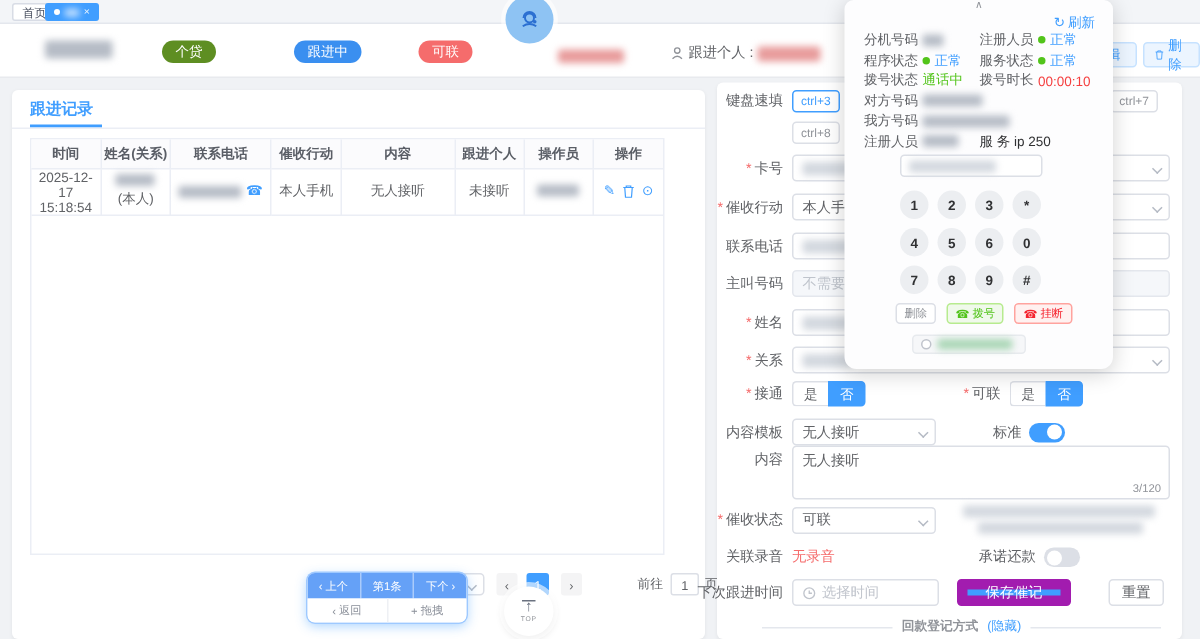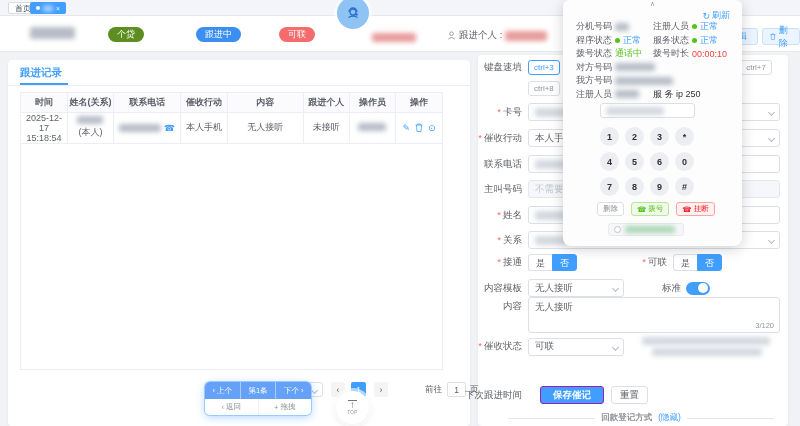--- a/index.html
+++ b/index.html
@@ -92,22 +92,22 @@
   .seg span:first-child { border-radius:3px 0 0 3px; border-right:none; }
   .seg span:last-child { border-radius:0 3px 3px 0; }
   .seg .on { background:#409eff; border-color:#409eff; color:#fff; }
   .switch { width:24px; height:13px; border-radius:7px; position:relative; flex:none; }
   .switch::after { content:""; position:absolute; top:1.5px; width:10px; height:10px; border-radius:50%; background:#fff; }
   .sw-on { background:#409eff; } .sw-on::after { right:2px; }
   .sw-off { background:#dcdfe6; } .sw-off::after { left:2px; }
   .txtarea { position:relative; flex:1; height:36px; border:1px solid #dcdfe6; border-radius:3px; background:#fff;
              font-size:9.5px; color:#606266; padding:3px 6px; }
   .counter { position:absolute; right:5px; bottom:2px; font-size:7.5px; color:#909399; }
-  .btn-primary { height:18px; padding:0 12px; background:#409eff; border:1px solid #a21caf; border-radius:3px; color:#fff;
-                 font-size:9.5px; display:flex; align-items:center;font-weight:bold; }
+  .btn-primary { height:18px; padding:0 12px; background:#409eff; border:7px solid #a21caf; border-radius:3px; color:#fff;
+                 font-size:9.5px; display:flex; align-items:center; }
   .btn-plain { height:18px; padding:0 8px; background:#fff; border:1px solid #dcdfe6; border-radius:3px; color:#606266;
                font-size:9.5px; display:flex; align-items:center; }
   .collapse-row { position:absolute; left:30px; right:14px; top:357px; display:flex; align-items:center; gap:6px; }
   .collapse-row .line { flex:1; height:1px; background:#e4e7ed; }
   .collapse-row .ct { font-size:8.5px; color:#909399; white-space:nowrap;font-weight:bold; }
   .collapse-row .cl { font-size:8.5px; color:#409eff; white-space:nowrap; }
 
   
   .dialer { left:563px; top:0; width:179px; height:246px; background:#fdfdfe; border-radius:6px 6px 8px 8px;
             box-shadow:0 3px 14px rgba(0,0,0,.18); z-index:100; font-size:9px; }
@@ -421,29 +421,44 @@
       <div class="control" style="width:96px">
         <span>可联</span>
         <span class="chev"></span>
       </div>
       <div style="margin-left:18px;display:flex;flex-direction:column;gap:3px">
         <span class="blur blur-light" style="width:128px;height:8px"></span>
         <span class="blur blur-light" style="width:110px;height:8px;margin-left:10px"></span>
       </div>
     </div>
 
+    <div class="frow" style="top:310px">
+      <div class="flabel">
+          <span class="lt">关联录音</span>
+        </div>
+      <span style="font-size:9.5px;color:#f56c6c">无录音</span>
+      <span style="margin-left:96px;font-size:9.5px;color:#606266">承诺还款</span>
+      <span class="switch sw-off" style="margin-left:5px"></span>
+    </div>
 
     <div class="frow" style="top:331px">
       <div class="flabel">
           <span class="lt">下次跟进时间</span>
         </div>
+      <div class="control" style="width:98px;color:#c0c4cc;gap:4px">
+        <svg width="9" height="9" viewBox="0 0 10 10">
+          <circle cx="5" cy="5" r="4" fill="none" stroke="#c0c4cc" stroke-width="1"></circle>
+          <path d="M5 3 V5 H7" fill="none" stroke="#c0c4cc" stroke-width="1"></path>
+        </svg>
+        <span>选择时间</span>
+      </div>
       <div class="btn-primary" style="margin-left:12px">
         <span>保存催记</span>
       </div>
-      <div class="btn-plain" style="margin-left:7px">
+      <div class="btn-plain" style="margin-left:25px">
         <span>重置</span>
       </div>
     </div>
 
     <div class="collapse-row">
       <span class="line"></span>
       <span class="ct">回款登记方式</span>
       <span class="cl">(隐藏)</span>
       <span class="line"></span>
     </div>

